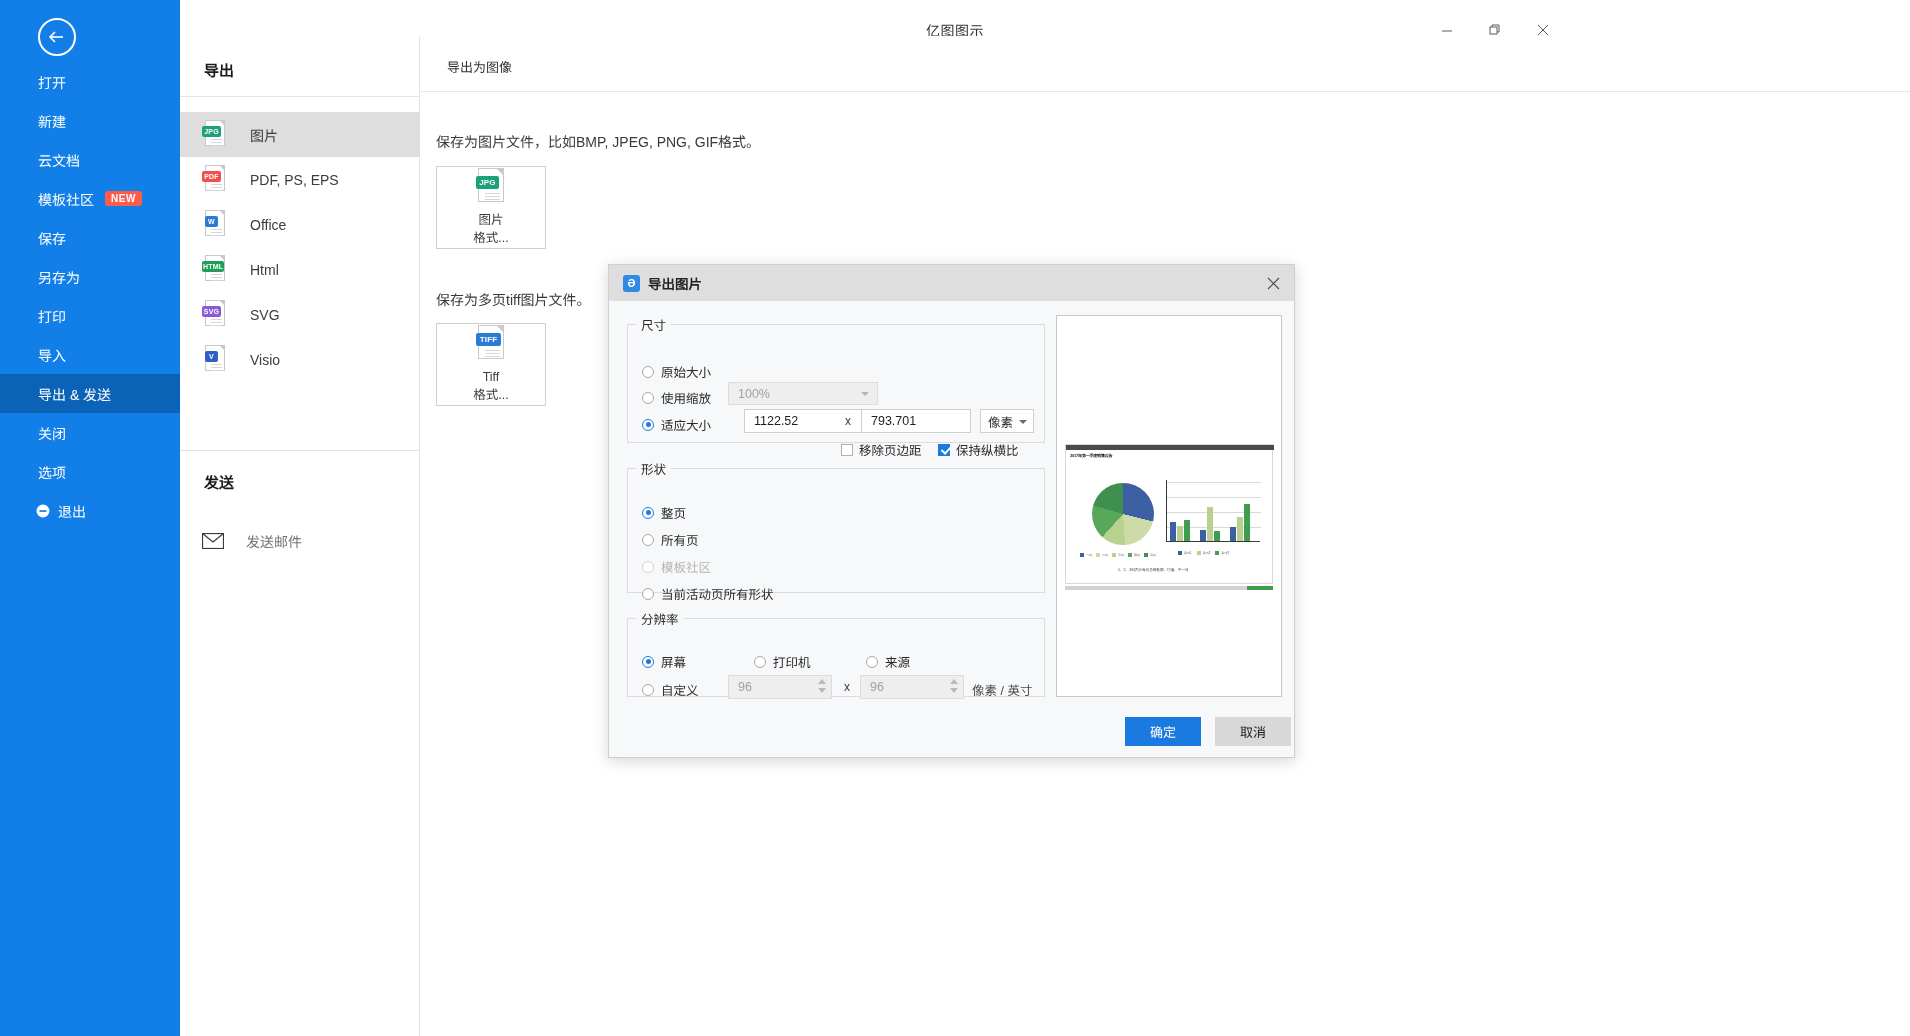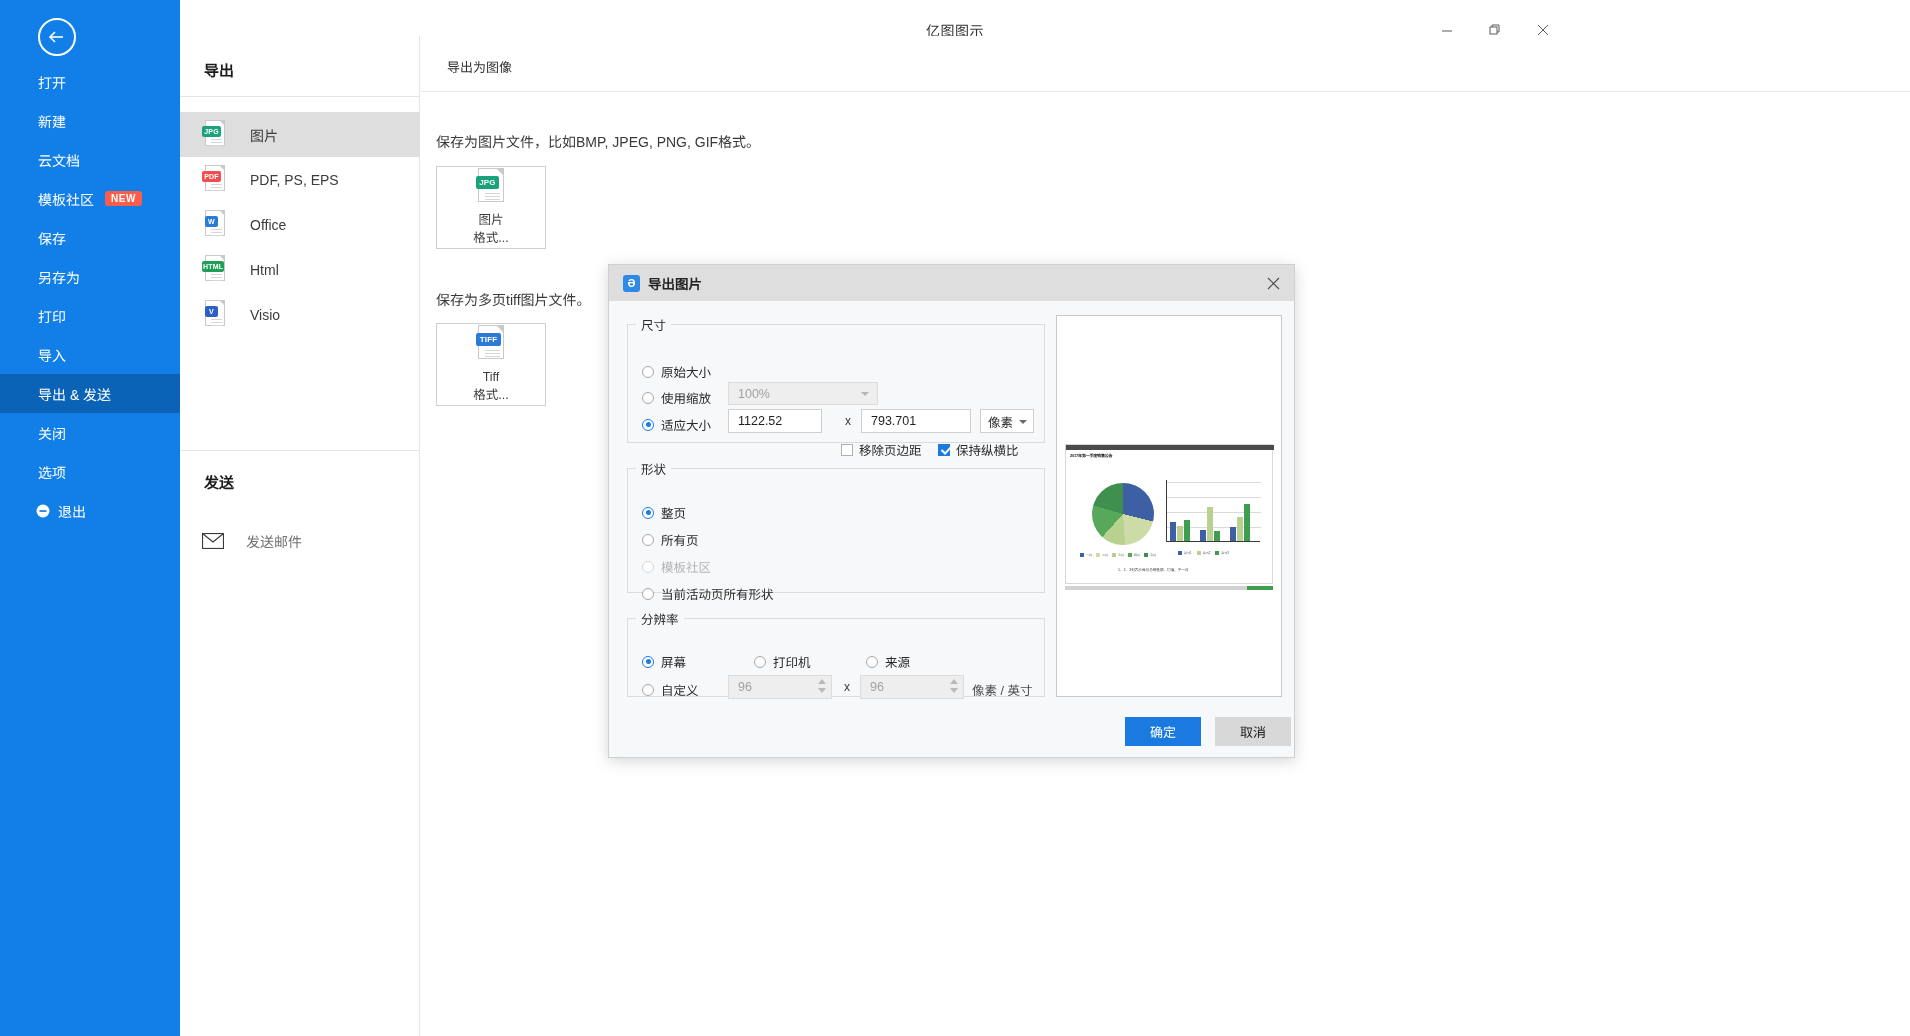--- a/index.html
+++ b/index.html
@@ -275,21 +275,21 @@
     border-right: 4px solid transparent;
     border-top: 4px solid #b5b5b5;
   }
   .inp {
     position: absolute; height: 24px;
     background: #ffffff; border: 1px solid #cfcfcf;
     font-size: 12.5px; color: #1e1e1e;
     padding-left: 9px;
     display: flex; align-items: center;
   }
-  .inp-w { left: 100px; top: 75px; width: 94px; }
+  .inp-w { left: 116px; top: 75px; width: 130px; }
   .inp-h { left: 233px; top: 75px; width: 110px; }
   .x-mark {
     position: absolute; left: 217px; top: 80px;
     font-size: 12px; color: #3a3a3a;
   }
   .sel-unit {
     position: absolute; left: 352px; top: 75px;
     width: 54px; height: 24px;
     background: #ffffff; border: 1px solid #cfcfcf;
     font-size: 12.5px; color: #2a2a2a;
@@ -591,20 +591,33 @@
           <span class="tag" style="background:#1f9e57">HTML</span>
           <span class="lines">
               <i></i>
               <i></i>
               <i></i>
             </span>
         </span>
         <span class="lbl">Html</span>
       </div>
 
+      <div class="cat-item">
+        <span class="file-ico">
+          <span class="page"></span>
+            <span class="fold"></span>
+          <span class="tag" style="background:#8b5ad6">SVG</span>
+          <span class="lines">
+              <i></i>
+              <i></i>
+              <i></i>
+            </span>
+        </span>
+        <span class="lbl">SVG</span>
+      </div>
 
       <div class="cat-item">
         <span class="file-ico">
           <span class="page"></span>
             <span class="fold"></span>
           <span class="tag" style="background:#2f5fc4;min-width:13px;left:3px">V</span>
           <span class="lines">
               <i></i>
               <i></i>
               <i></i>

